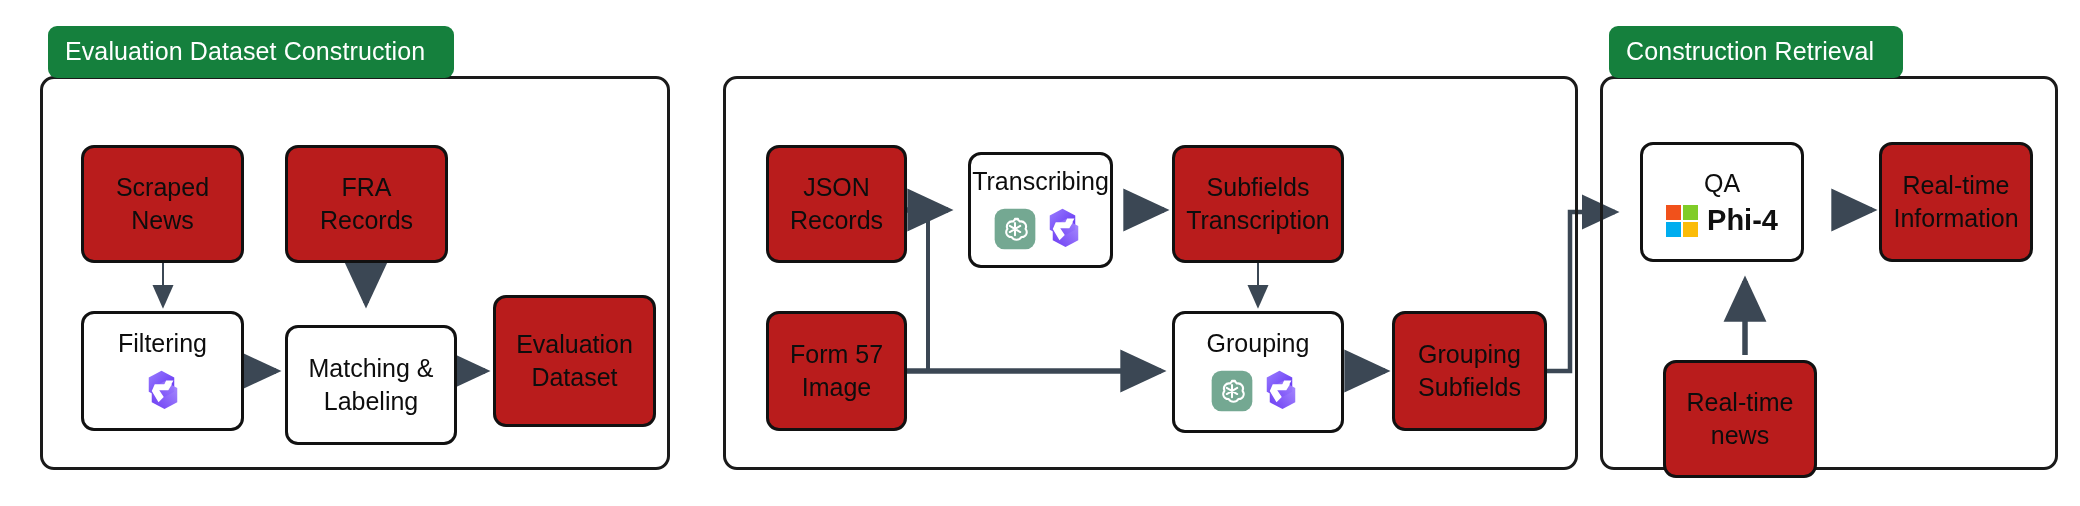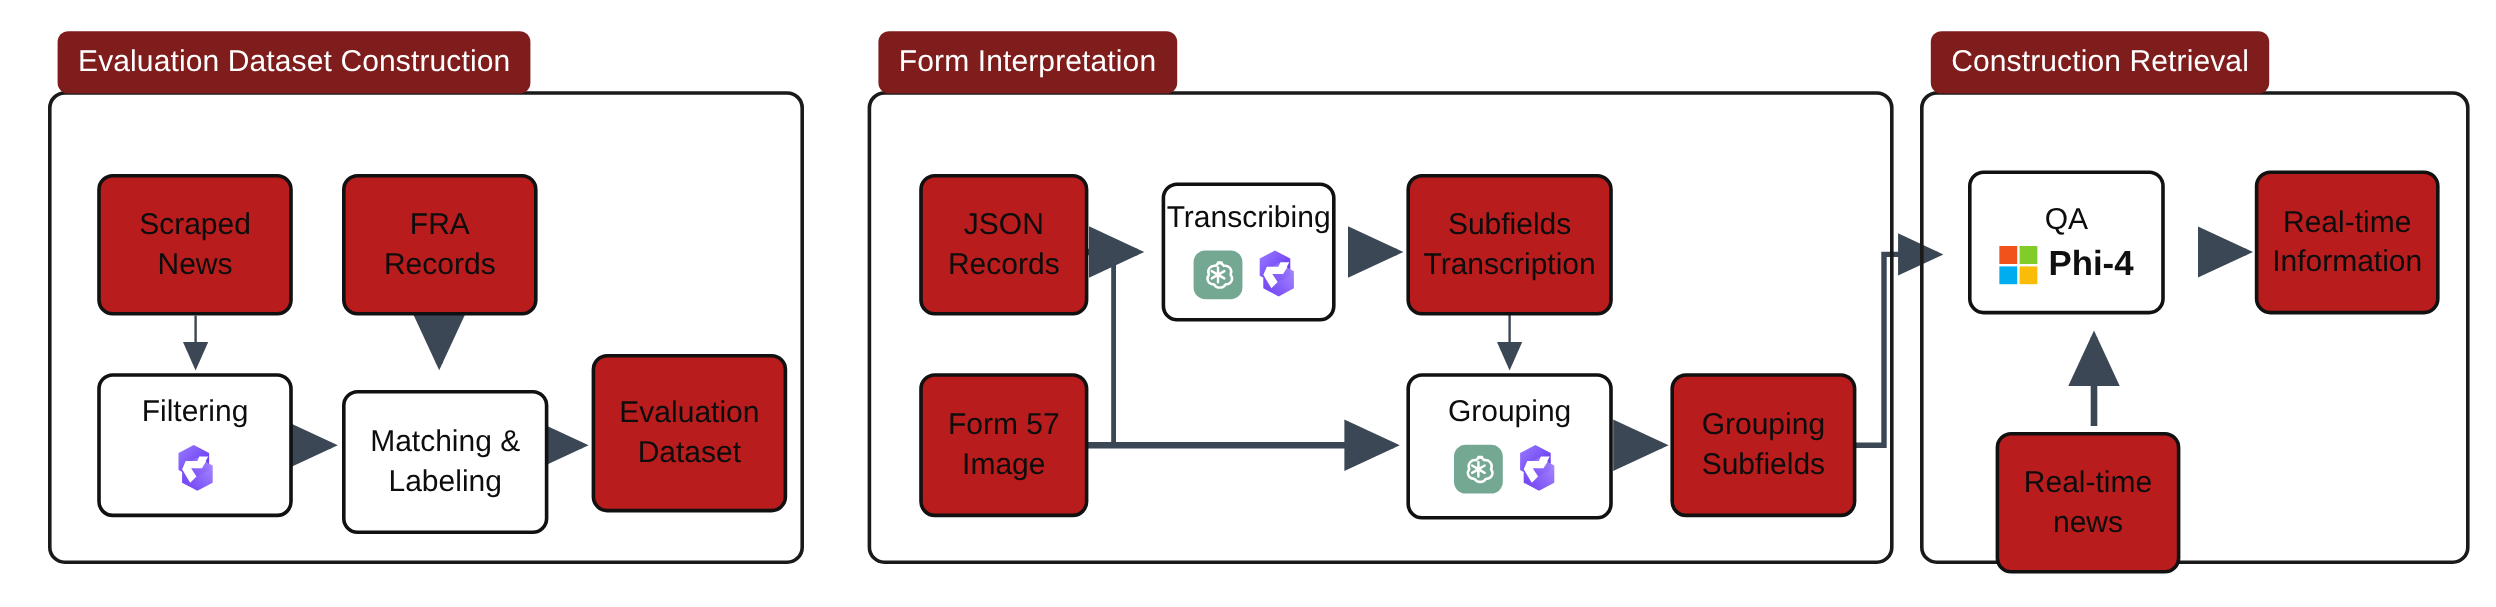--- a/index.html
+++ b/index.html
@@ -31,26 +31,26 @@
   
   .panel {
     position: absolute;
     border: 3px solid #1a1a1a;
     border-radius: 14px;
     background: transparent;
     box-sizing: border-box;
   }
   .panel-title {
     position: absolute;
-    background: #7f1d1d;
+    background: #15803d;
     color: #ffffff;
     border-radius: 9px;
     font-size: 25px;
     line-height: 1;
-    padding: 13px 17px 14px 17px;
+    padding: 13px 29px 14px 17px;
     white-space: nowrap;
     box-sizing: border-box;
     letter-spacing: 0.1px;
   }
 
   
   .node {
     position: absolute;
     box-sizing: border-box;
     border: 3.5px solid #111111;
@@ -193,21 +193,20 @@
     <span class="lbl">Matching &amp;
 Labeling</span>
   </div>
 
   <div class="node data" style="left:493px; top:295px; width:163px; height:132px;">
     <span class="lbl">Evaluation
 Dataset</span>
   </div>
 
   <div class="panel" style="left:723px; top:76px; width:855px; height:394px;"></div>
-  <div class="panel-title" style="left:732px; top:26px;">Form Interpretation</div>
 
   <div class="node data" style="left:766px; top:145px; width:141px; height:118px;">
     <span class="lbl">JSON
 Records</span>
   </div>
 
   <div class="node data" style="left:766px; top:311px; width:141px; height:120px;">
     <span class="lbl">Form 57
 Image</span>
   </div>

